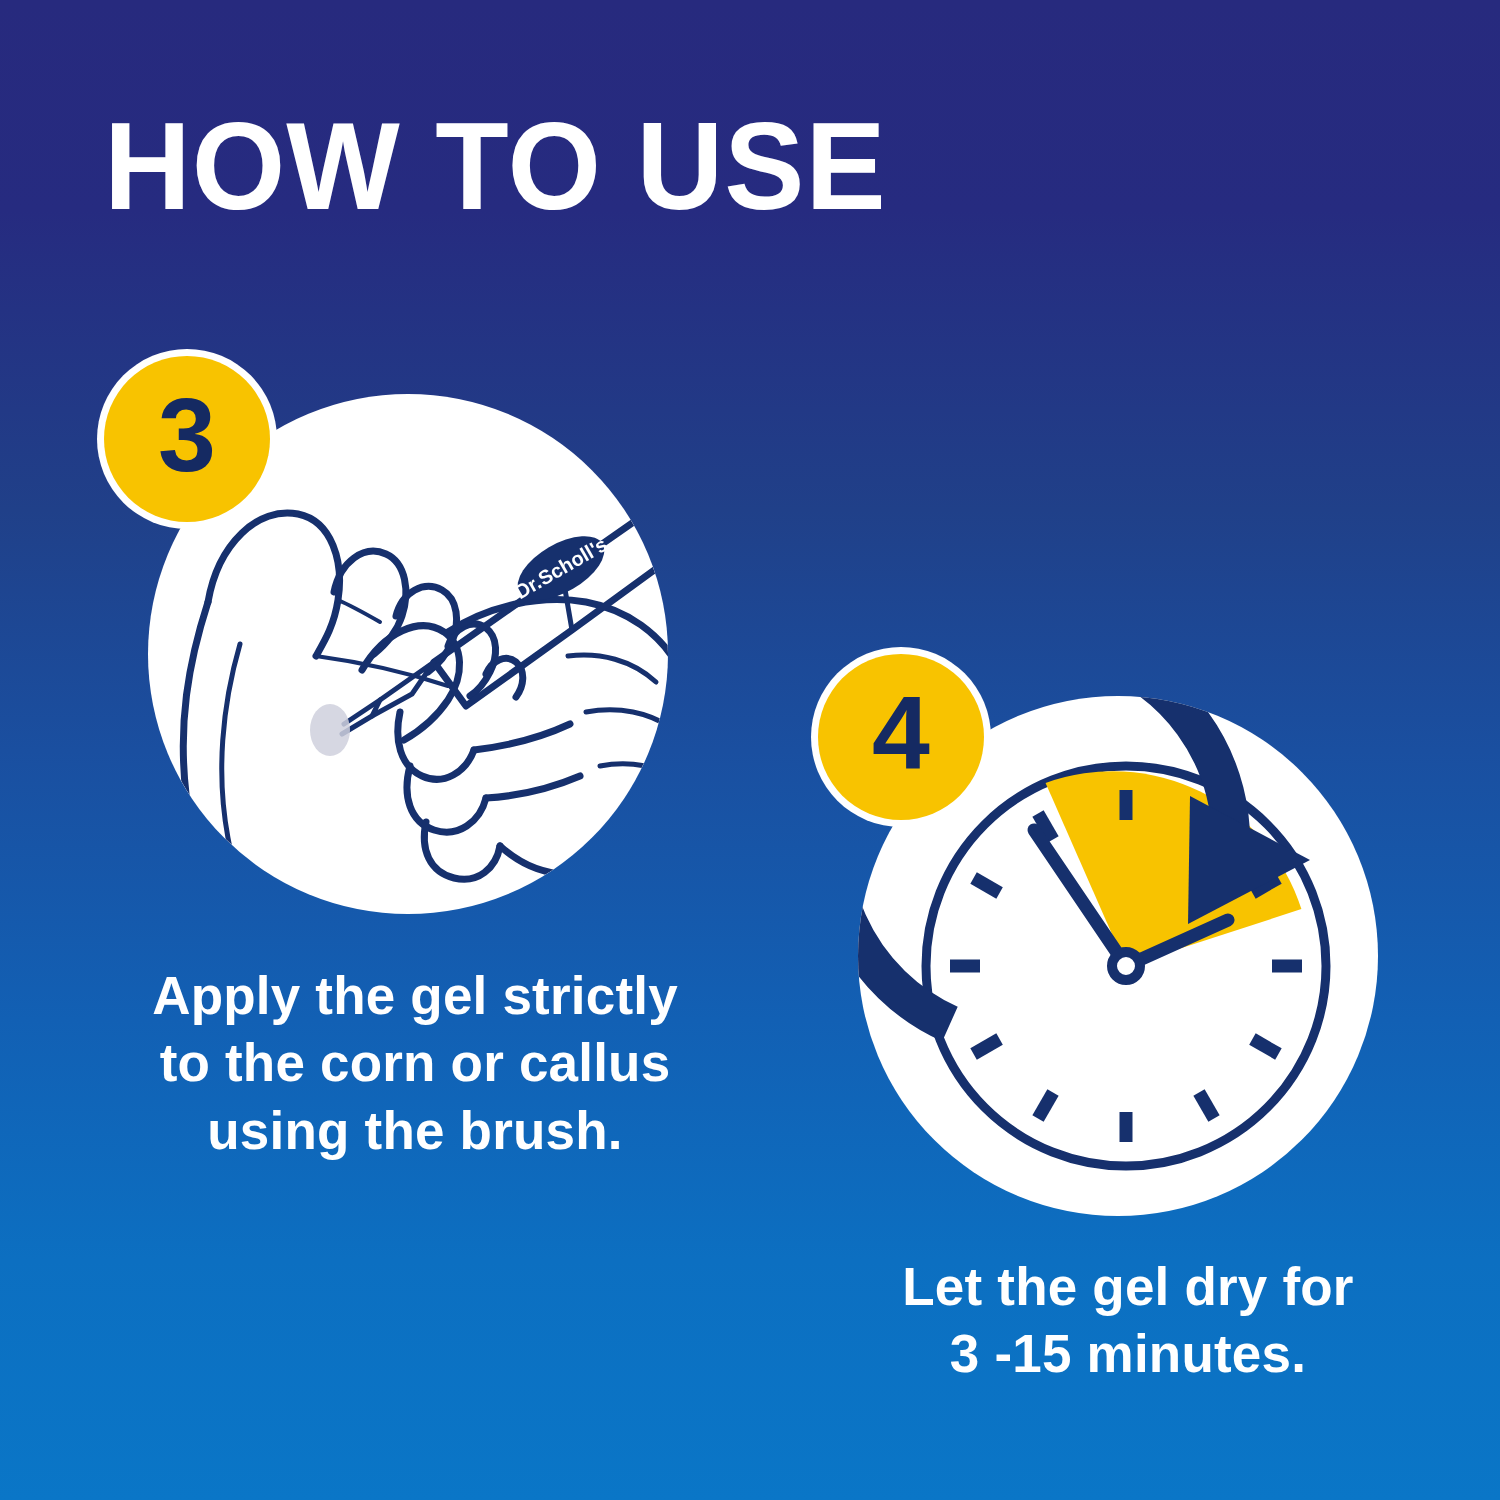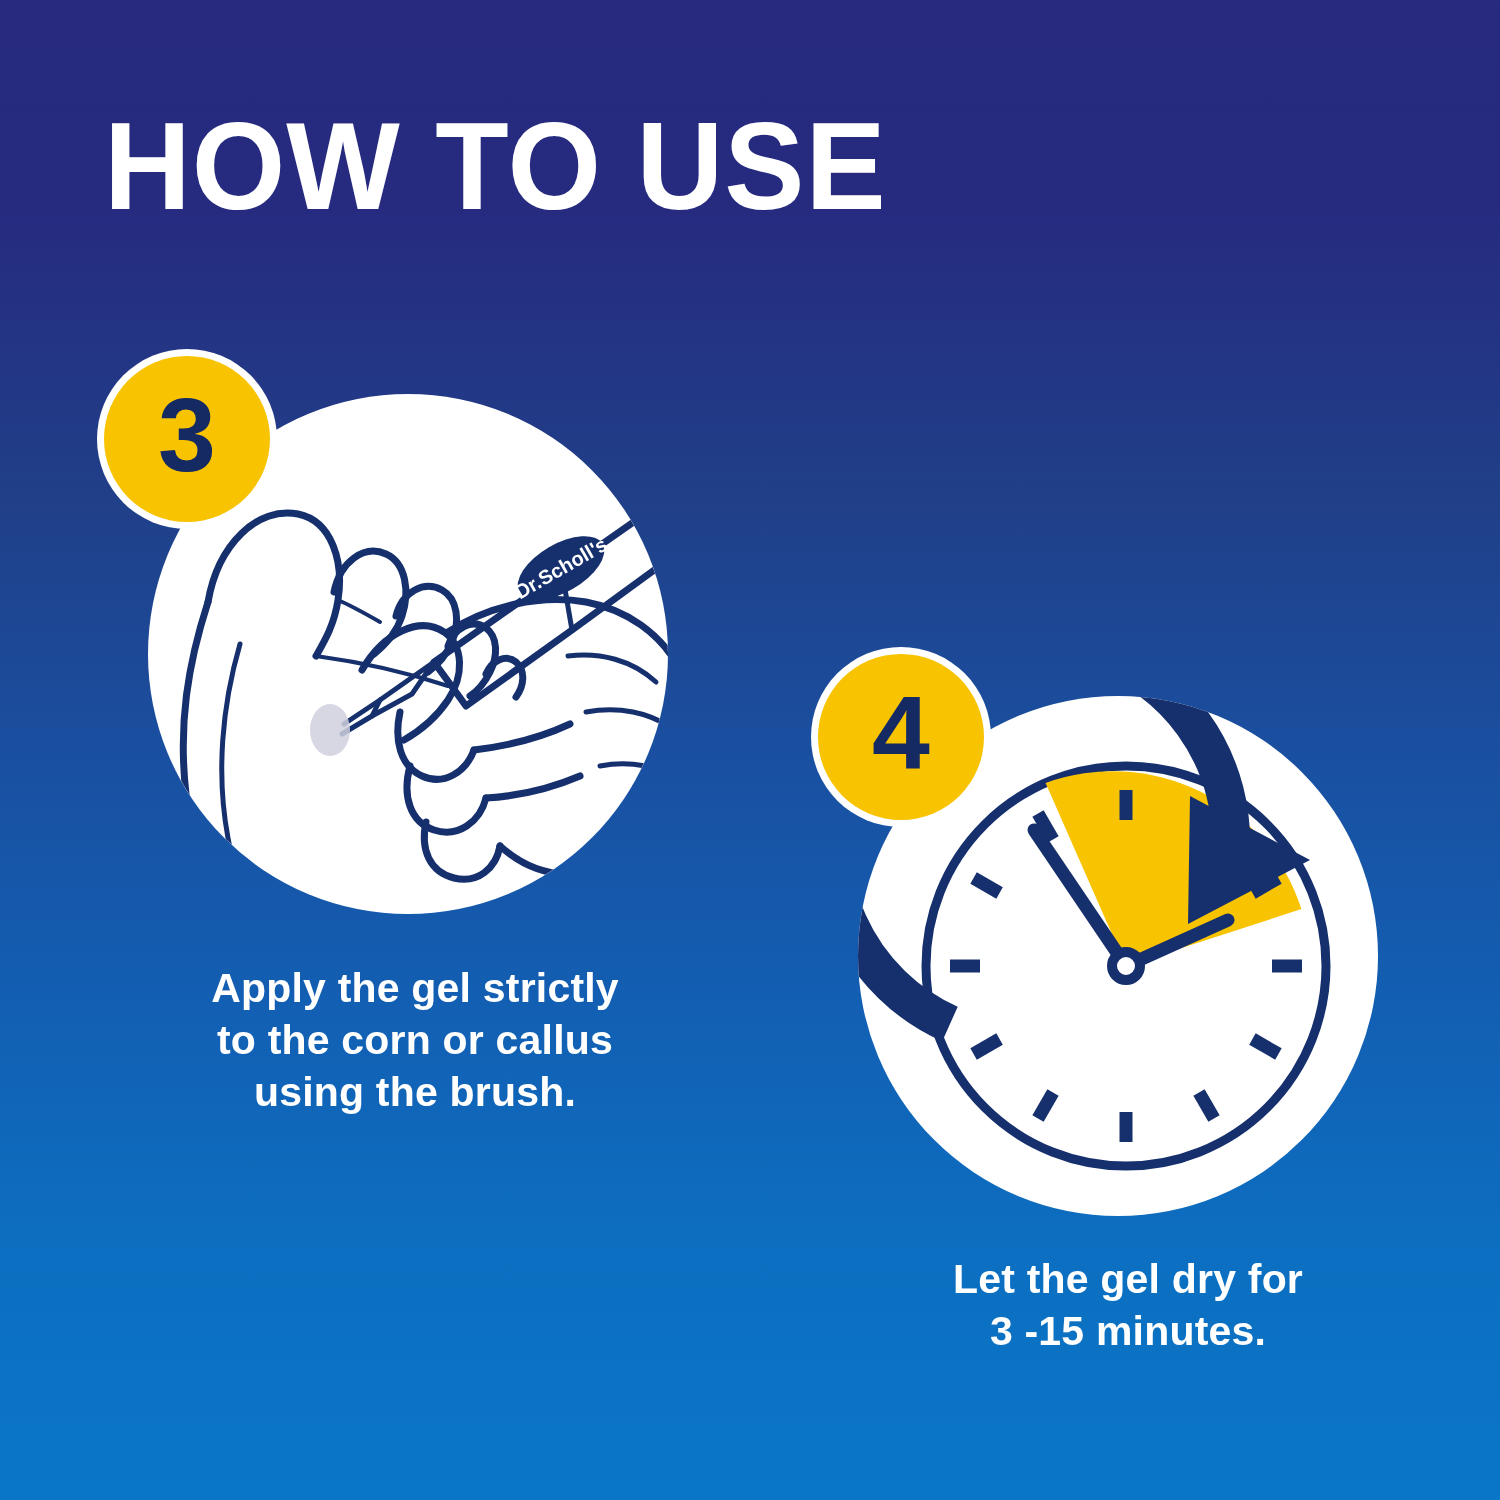--- a/index.html
+++ b/index.html
@@ -82,21 +82,21 @@
     color: #152a62;
     line-height: 1;
     transform: translateY(-4px);
     user-select: none;
   }
 
   
   .caption {
     position: absolute;
     color: #ffffff;
-    font-size: 41px;
+    font-size: 53px;
     font-weight: 700;
     line-height: 1.27;
     text-align: center;
     letter-spacing: 0.2px;
     white-space: pre-line;
     user-select: none;
   }
   #caption-3 { left: 90px;  top: 962px;  width: 650px; }
   #caption-4 { left: 815px; top: 1253px; width: 626px; }
 </style>

